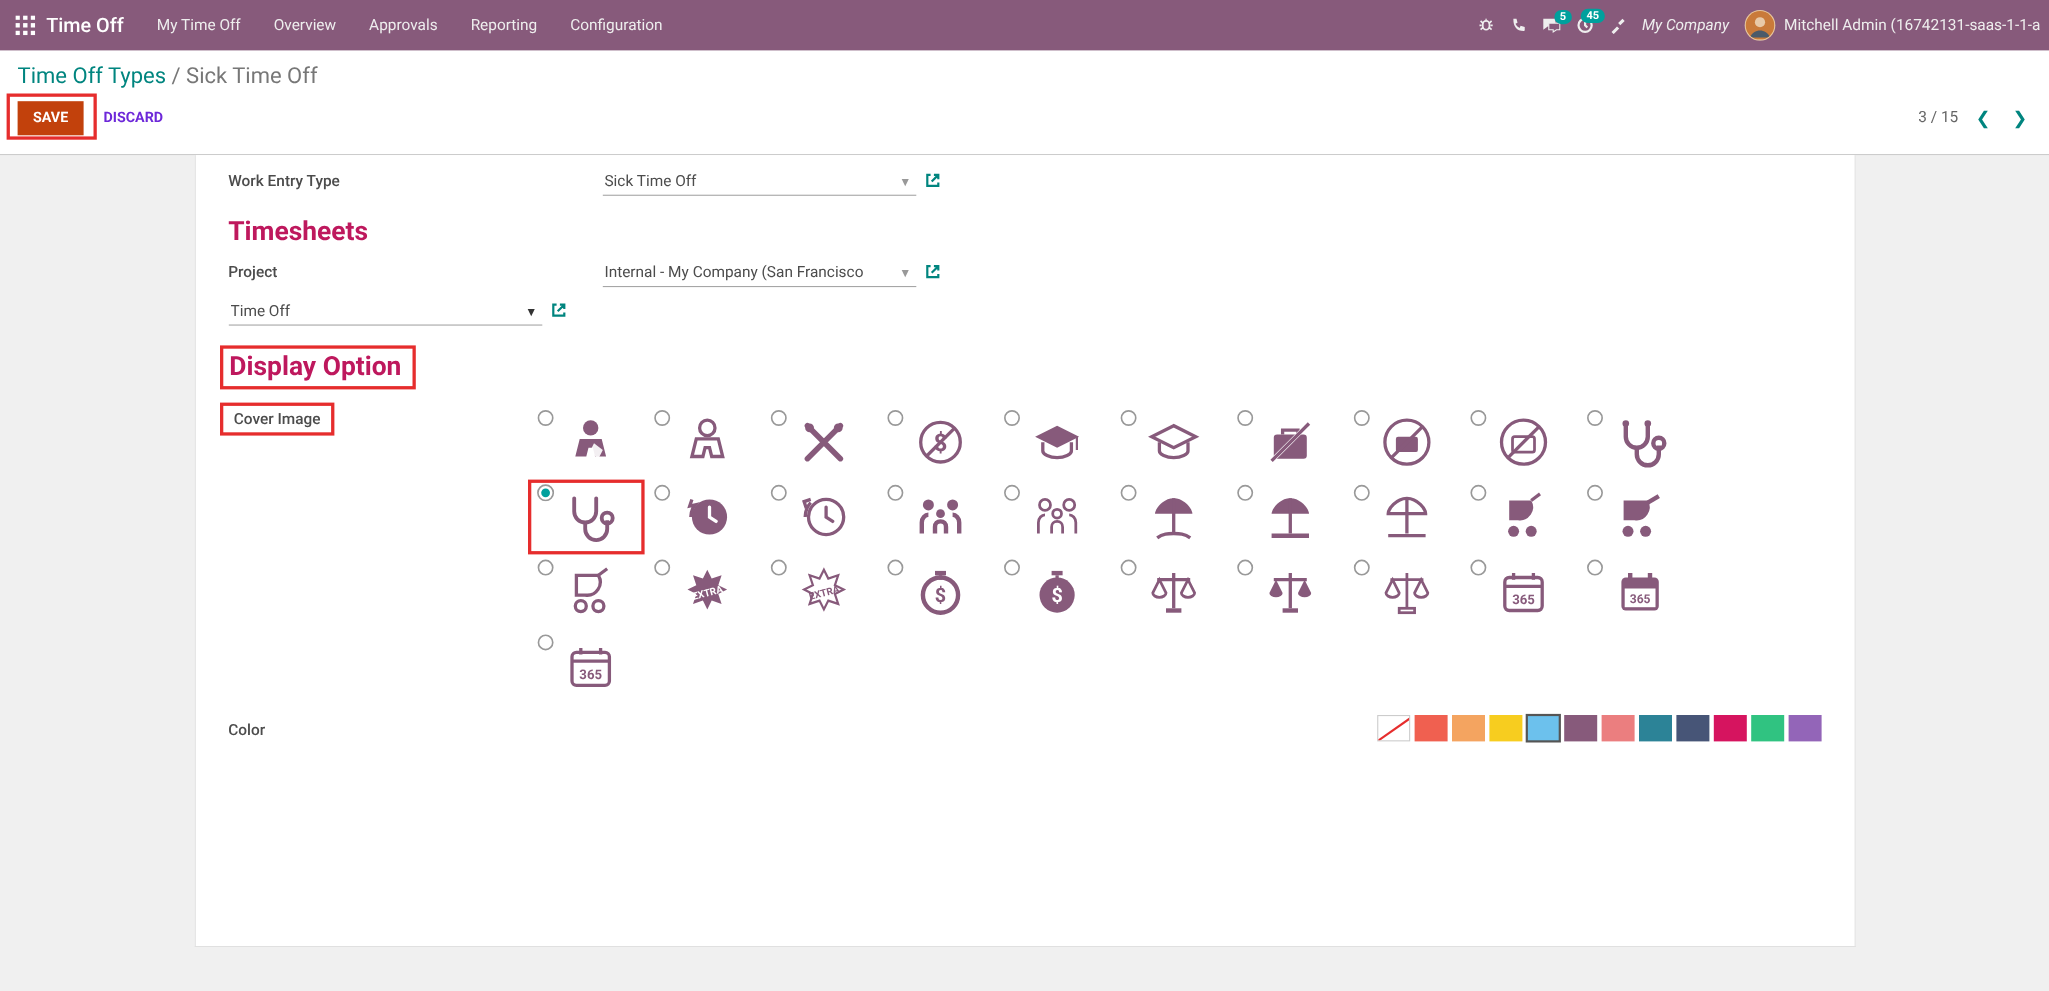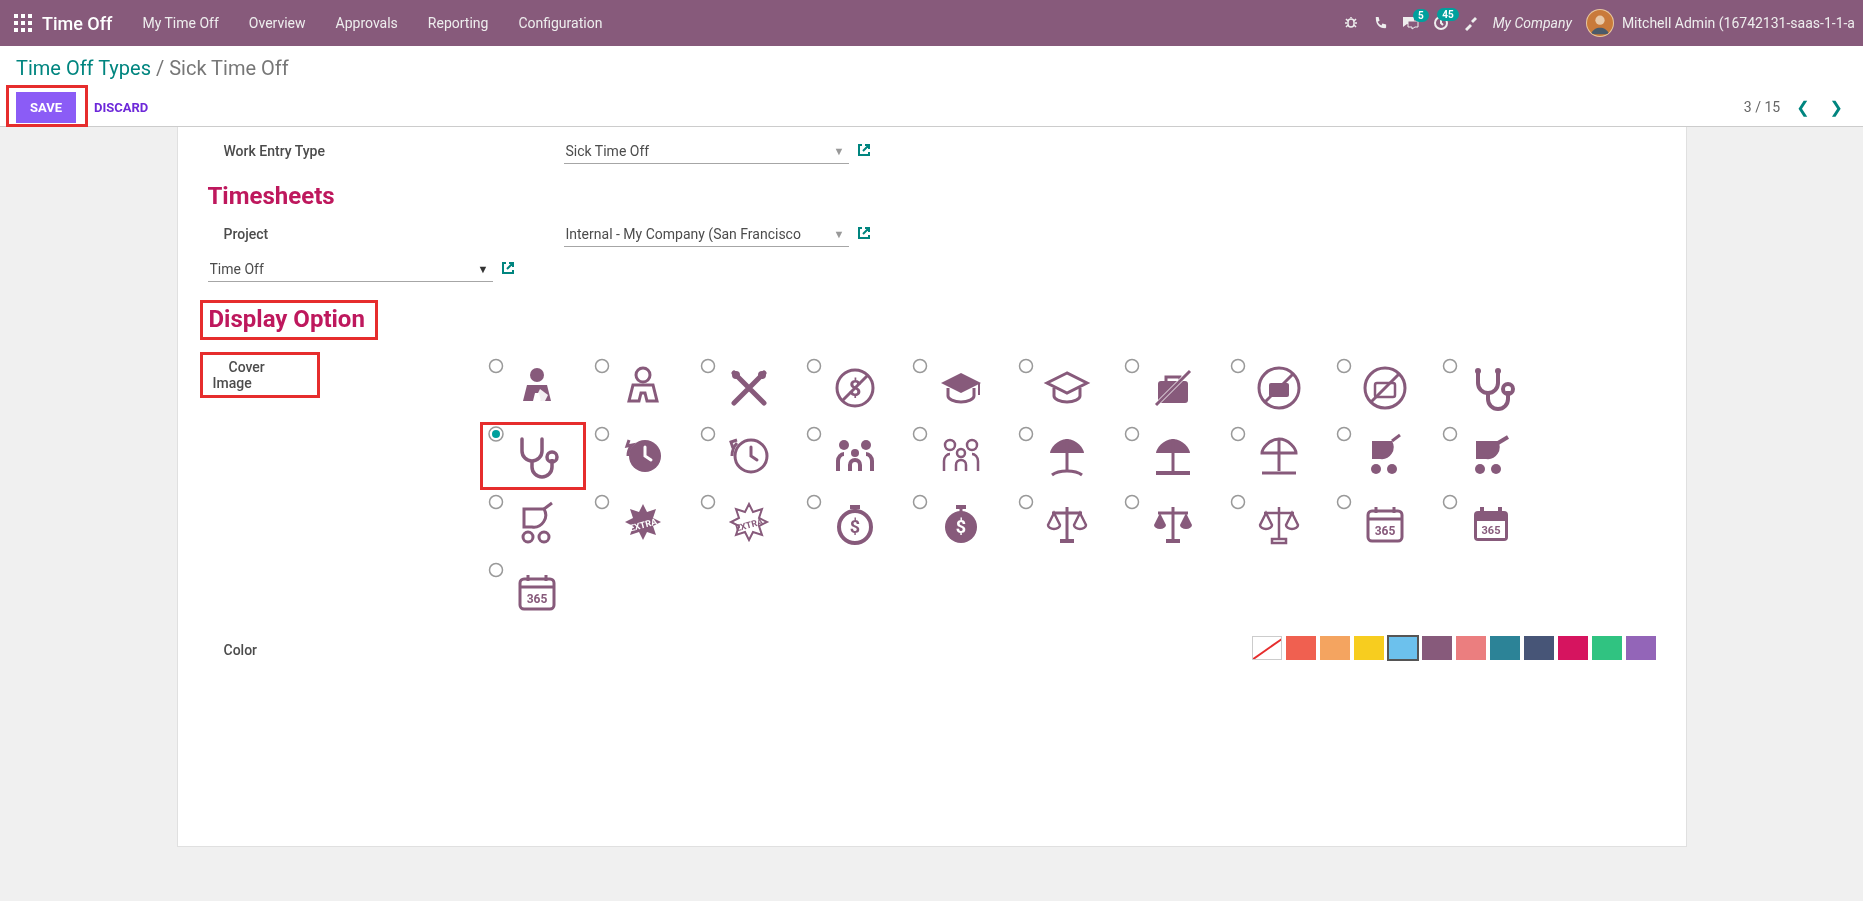--- a/index.html
+++ b/index.html
@@ -22,40 +22,40 @@
 .navbar .right { display: flex; align-items: center; gap: 14px; }
 .navbar .icon-btn { position: relative; cursor: pointer; color: #eee; display:flex; align-items:center; }
 .navbar .badge {
   position: absolute; top: -7px; right: -10px;
   background: #00a09d; color: #fff; font-size: 10px;
   border-radius: 10px; padding: 1px 5px; font-weight: bold;
 }
 .navbar .avatar { width: 28px; height: 28px; border-radius: 50%; background: #d8a060; display:inline-block; border: 1px solid rgba(255,255,255,0.4); overflow:hidden;}
 
 
-.control-panel { background: #fff; border-bottom: 1px solid #ccc; padding: 10px 16px 0 16px; }
+.control-panel { background: #fff; border-bottom: 1px solid #ccc; padding: 10px 16px 14px 16px; }
 .breadcrumb { font-size: 20px; color: #777; margin-bottom: 8px; }
 .breadcrumb a { color: #00857f; text-decoration: none; cursor: pointer; }
 .cp-actions { display: flex; align-items: center; justify-content: space-between; height: 38px;}
 .cp-left { display: flex; align-items: center; gap: 18px; position:relative;}
 .btn-save {
-  background: #8b5cf6; color: #fff; border: none; padding: 8px 14px;
+  background: #c2410c; color: #fff; border: none; padding: 8px 14px;
   font-weight: bold; cursor: pointer; font-size: 13px;
 }
 .btn-discard { color: #6d28d9; font-weight: bold; cursor: pointer; font-size: 13px; }
 .save-highlight { position:absolute; border:3px solid #e62d2d; left:-10px; top:-7px; width:82px; height:42px; pointer-events:none;}
 .cp-right { display: flex; align-items: center; gap: 12px; color: #666;}
 .pager-btn { cursor:pointer; color:#00857f; font-size:16px; padding:0 4px;}
 
 
 .sheet-wrap { display:flex; justify-content:center; padding-top: 0; }
 .sheet { background: #fff; width: 1510px; min-height: 720px; border: 1px solid #e0e0e0; border-top:none; padding: 12px 30px 30px 30px; }
 
 .form-row { display: flex; align-items: flex-start; margin-bottom: 10px; }
-.form-label { width: 340px; padding-top: 4px; color: #4c4c4c; font-weight: 500; font-size: 14px; margin-left: 16px;}
+.form-label { width: 340px; padding-top: 4px; color: #4c4c4c; font-weight: 500; font-size: 14px;}
 .form-field { flex: 0 0 auto; display:flex; align-items:center; gap:8px;}
 .m2o {
   width: 285px; border: none; border-bottom: 1px solid #a6a6a6;
   padding: 4px 20px 4px 2px; font-size: 14px; color: #4c4c4c;
   background: #fff; position: relative;
 }
 .m2o-wrap { position:relative; display:inline-block;}
 .m2o-caret { position:absolute; right:4px; top:6px; color:#999; pointer-events:none; font-size:11px;}
 .ext-link { color:#00857f; cursor:pointer; font-size:14px;}
 

